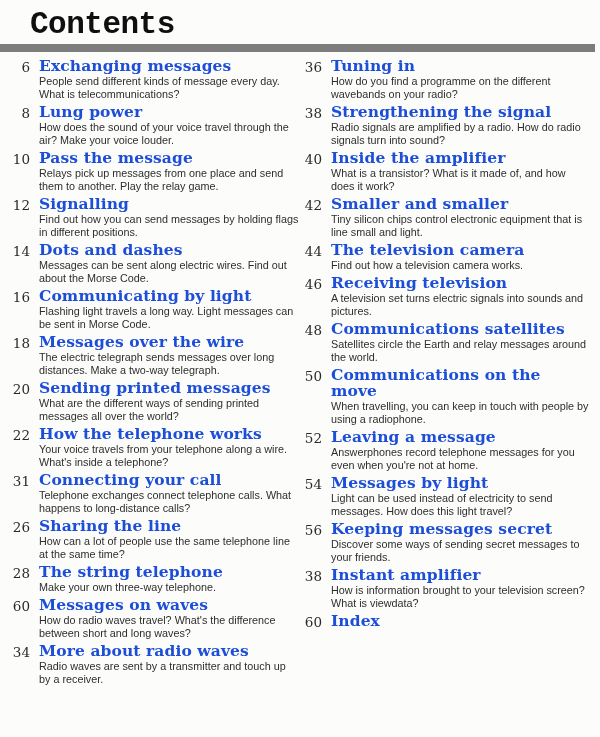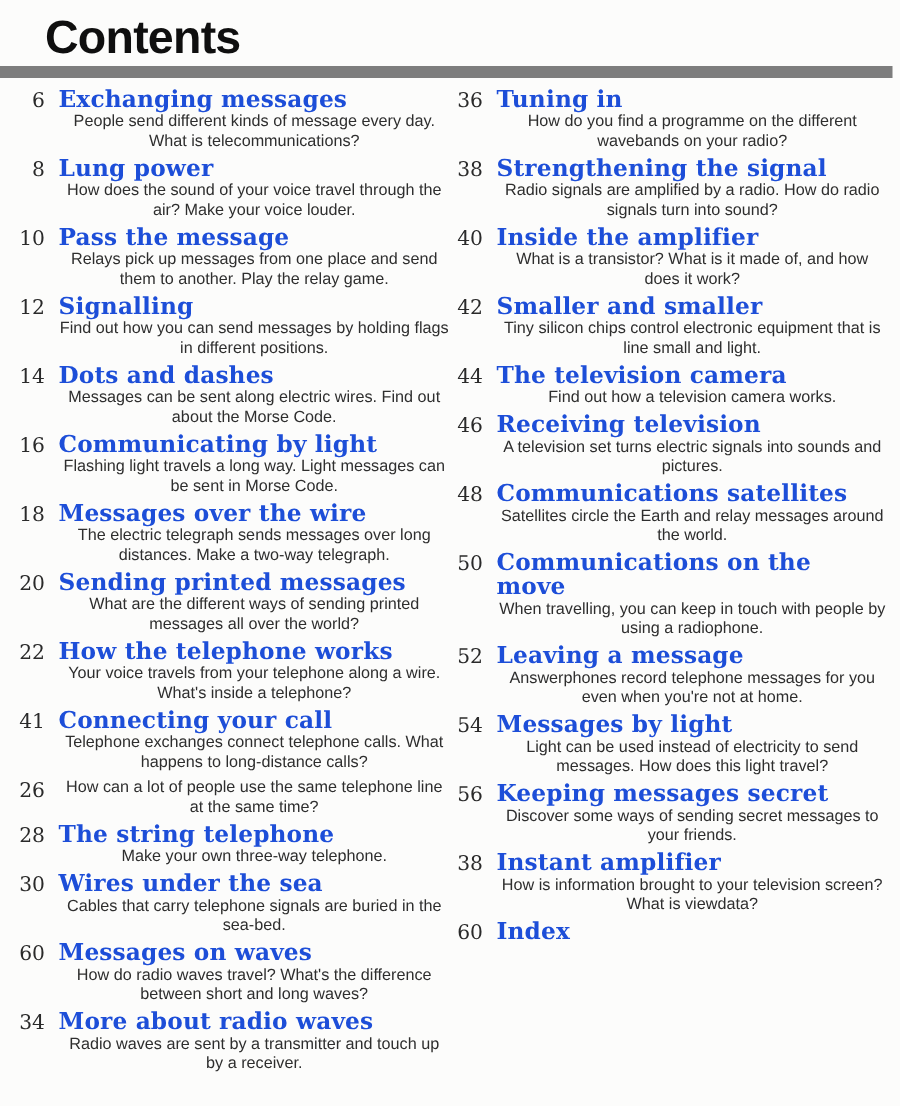--- a/index.html
+++ b/index.html
@@ -6,21 +6,21 @@
   body{
     width:600px;height:737px;
     background:#fcfcfb;
     font-family:"Liberation Sans", sans-serif;
     color:#1c1c1c;
     overflow:hidden;
   }
   .page{width:600px;height:737px;position:relative;overflow:hidden;}
   .header-title{
     margin:9px 0 0 30px;
-    font-family:Liberation Sans, sans-serif;
+    font-family:Liberation Mono, monospace;
     font-weight:bold;
     font-size:31px;
     line-height:32px;
     letter-spacing:-0.5px;
     color:#0f0f0f;
   }
   .title-rule{
     margin-top:3px;
     height:8px;
     width:595px;
@@ -53,21 +53,20 @@
     letter-spacing:0.1px;
     color:#1d4ed8;
   }
   .entry .desc{
     font-family:"Liberation Sans", sans-serif;
     font-size:10.8px;
     line-height:13px;
     color:#2e2e2e;
     margin-top:1px;
     max-width:262px;
-    text-align:center;
   }
 </style>
 </head>
 <body style="background: rgb(252, 252, 251);">
 
 <div class="page">
   <h1 class="header-title">Contents</h1>
   <div class="title-rule" style="background: rgb(125, 125, 125);"></div>
   <div class="columns">
     <div class="col" id="col-left">
@@ -137,49 +136,43 @@
 
   <div class="entry">
     <div class="num">22</div>
     <div class="body">
       <div class="title">How the telephone works</div>
       <div class="desc">Your voice travels from your telephone along a wire. What's inside a telephone?</div>
     </div>
   </div>
 
   <div class="entry">
-    <div class="num">41</div>
+    <div class="num">31</div>
     <div class="body">
       <div class="title">Connecting your call</div>
       <div class="desc">Telephone exchanges connect telephone calls. What happens to long-distance calls?</div>
     </div>
   </div>
 
   <div class="entry">
     <div class="num">26</div>
     <div class="body">
+      <div class="title">Sharing the line</div>
       <div class="desc">How can a lot of people use the same telephone line at the same time?</div>
     </div>
   </div>
 
   <div class="entry">
     <div class="num">28</div>
     <div class="body">
       <div class="title">The string telephone</div>
       <div class="desc">Make your own three-way telephone.</div>
     </div>
   </div>
 
-  <div class="entry">
-    <div class="num">30</div>
-    <div class="body">
-      <div class="title">Wires under the sea</div>
-      <div class="desc">Cables that carry telephone signals are buried in the sea-bed.</div>
-    </div>
-  </div>
 
   <div class="entry">
     <div class="num">60</div>
     <div class="body">
       <div class="title">Messages on waves</div>
       <div class="desc">How do radio waves travel? What's the difference between short and long waves?</div>
     </div>
   </div>
 
   <div class="entry">

